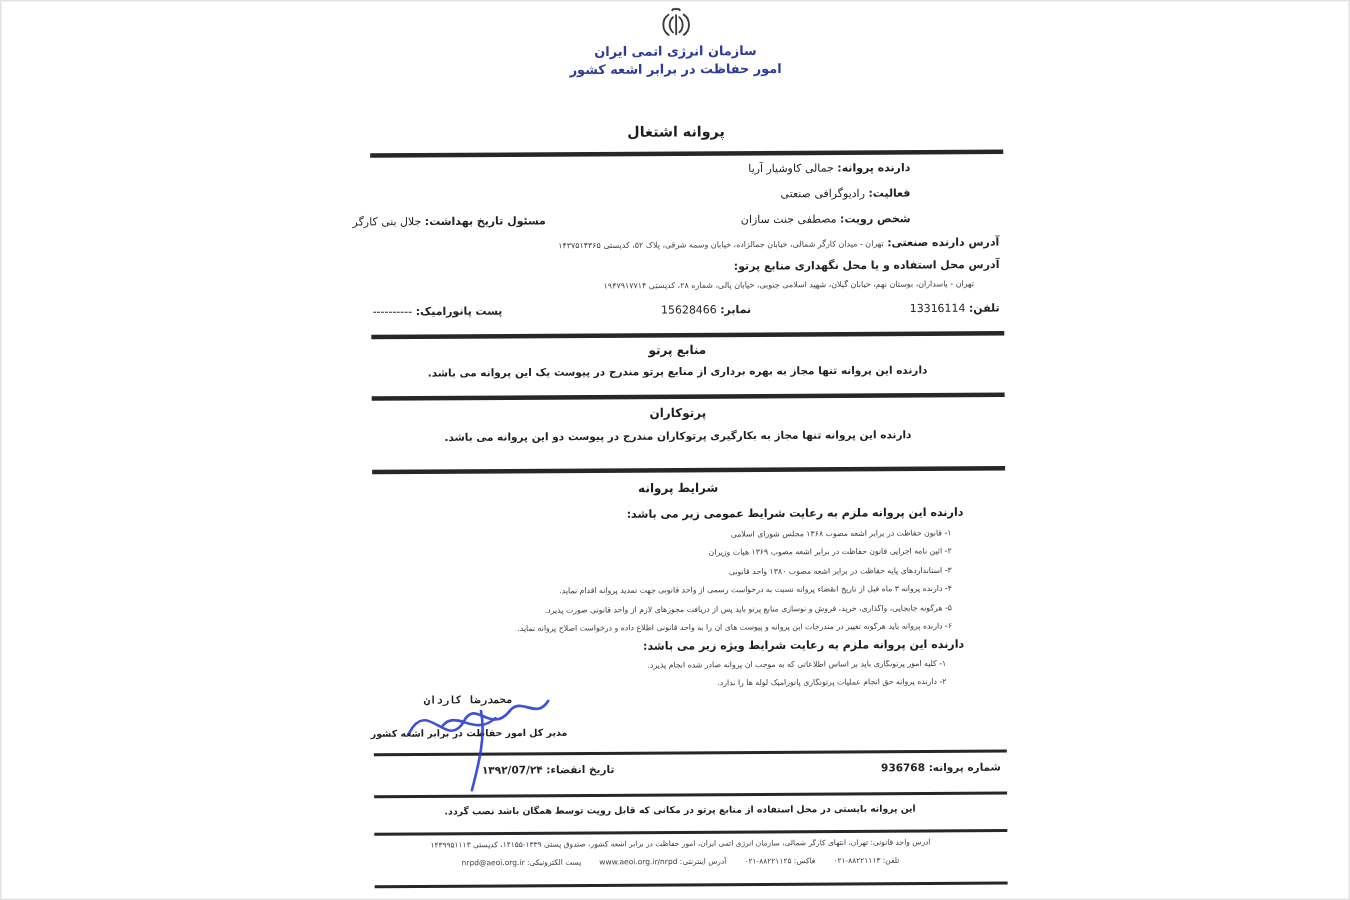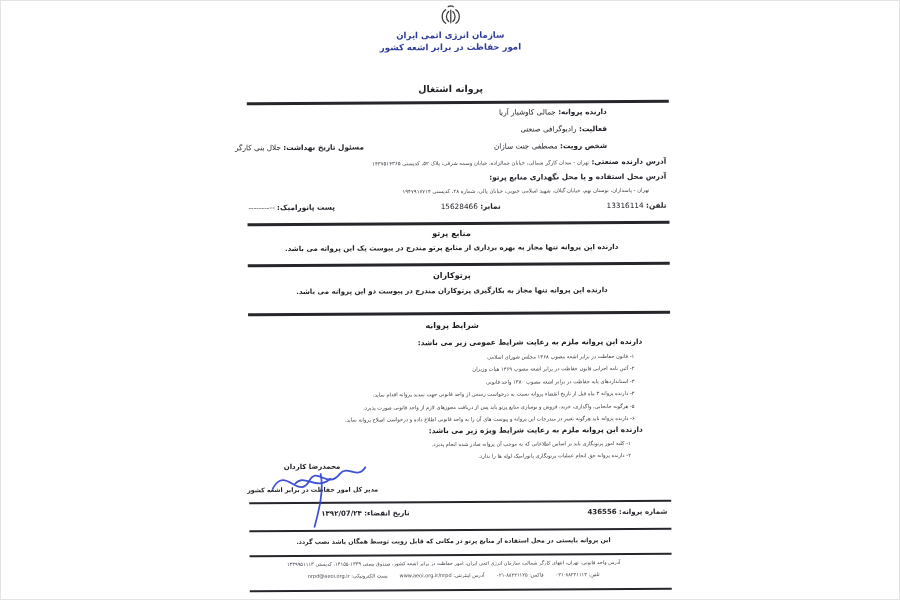--- a/index.html
+++ b/index.html
@@ -38,21 +38,21 @@
     font-size:8px;color:#1d1d22;}
   .sec-text{position:absolute;left:6px;right:6px;text-align:center;font-weight:bold;
     font-size:7px;color:#222;}
   .cond-heading{position:absolute;right:0;left:0;padding-right:28px;font-weight:bold;
     font-size:7.4px;color:#1d1d22;}
   .cond-list{position:absolute;right:0;left:0;list-style:none;}
   .cond-list li{font-size:5.2px;color:#3a3a42;padding-right:36px;height:12.4px;
     white-space:nowrap;overflow:hidden;}
   .cond-list.special li{padding-right:40px;}
   .sig-name{position:absolute;top:461px;left:12px;width:130px;text-align:center;
-    font-weight:bold;font-size:7px;color:#1d1d22;}
+    font-weight:bold;font-size:7px;color:#1d1d22;font-family:Liberation Mono, monospace;}
   .sig-title{position:absolute;top:484px;left:0px;width:155px;text-align:center;
     font-weight:bold;font-size:6.3px;color:#1d1d22;}
   .sig-scribble{position:absolute;top:452px;left:28px;width:112px;height:78px;z-index:3;}
   .license-row{position:absolute;top:508px;right:0;left:0;display:flex;
     justify-content:space-between;font-size:7px;font-weight:bold;
     padding-right:4px;padding-left:86px;}
   .notice{position:absolute;top:536px;left:0;right:0;text-align:center;
     font-weight:bold;font-size:6.2px;color:#222;}
   .footer1{position:absolute;top:559px;left:4px;right:4px;text-align:center;
     font-size:5px;color:var(--soft);white-space:nowrap;overflow:hidden;}
@@ -160,21 +160,21 @@
         <path d="M40 36 C52 22 66 46 84 30"></path>
         <path d="M72 24 C76 44 70 68 64 90"></path>
       </g>
     </svg>
 
     <div class="rule thin" style="top:500px"></div>
 
     <div class="license-row">
       <span>
         <span>شماره پروانه:</span>
-        <span>436556</span>
+        <span>936768</span>
       </span>
       <span>
         <span>تاریخ انقضاء:</span>
         <span>۱۳۹۲/07/۲۴</span>
       </span>
     </div>
 
     <div class="rule thin" style="top:528px"></div>
     <div class="notice">این پروانه بایستی در محل استفاده از منابع پرتو در مکانی که قابل رویت توسط همگان باشد نصب گردد.</div>
     <div class="rule thin" style="top:553px"></div>

